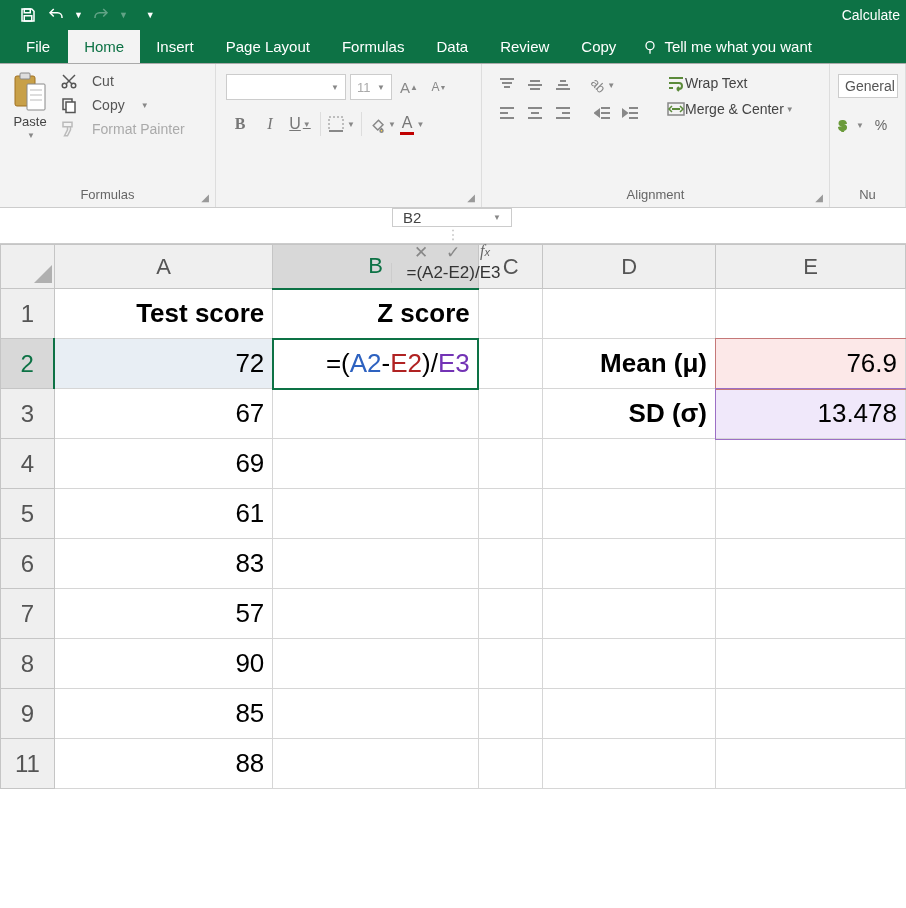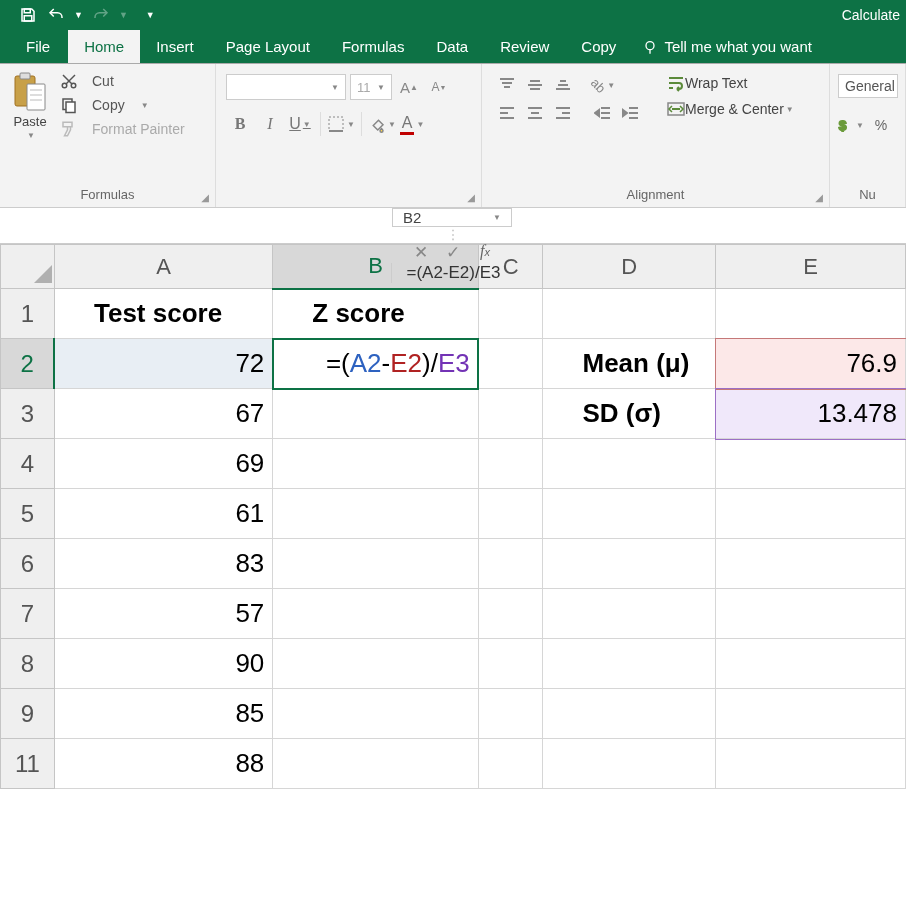--- a/index.html
+++ b/index.html
@@ -71,21 +71,21 @@
 .grid { display: table; border-collapse: collapse; }
 .row { display: table-row; }
 .cell { display: table-cell; border: 1px solid #d6d6d6; height: 50px; vertical-align: middle; font-size: 26px; color:#000; padding: 0 8px; text-align: right; background:#fff;}
 .colhdr { display:table-cell; background:#efefef; border:1px solid #c5c5c5; text-align:center; font-size:22px; color:#555; height:44px; vertical-align:middle;}
 .rowhdr { display:table-cell; background:#efefef; border:1px solid #c5c5c5; text-align:center; font-size:24px; color:#555; width:60px; vertical-align:middle;}
 .rowhdr.sel { background:#d8d8d8; border-right:2px solid #0d7245; color:#0d7245;}
 .colhdr.sel { background:#d8d8d8; border-bottom:2px solid #0d7245; color:#0d7245;}
 .corner { display:table-cell; background:#efefef; border:1px solid #c5c5c5; width:60px;}
 .corner .tri { width:0; height:0; border-left:18px solid transparent; border-bottom:18px solid #b0b0b0; float:right; margin:20px 2px 2px 0;}
 .bold { font-weight:700;}
-.left { text-align:left;padding-left:39px;}
+.left { text-align:right;padding-left:39px;}
 .wA { width: 240px;}
 .wB { width: 215px;}
 .wC { width: 75px;}
 .wD { width: 185px;}
 .wE { width: 210px;}
 
 .sel-border { outline:2px solid #0d7245; outline-offset:-1px;}
 .sel-bg { background:#e8eef4;}
 .f-text { font-size:26px; text-align:left; color:#000; white-space:nowrap;}
 .f-op { color:#000;}

